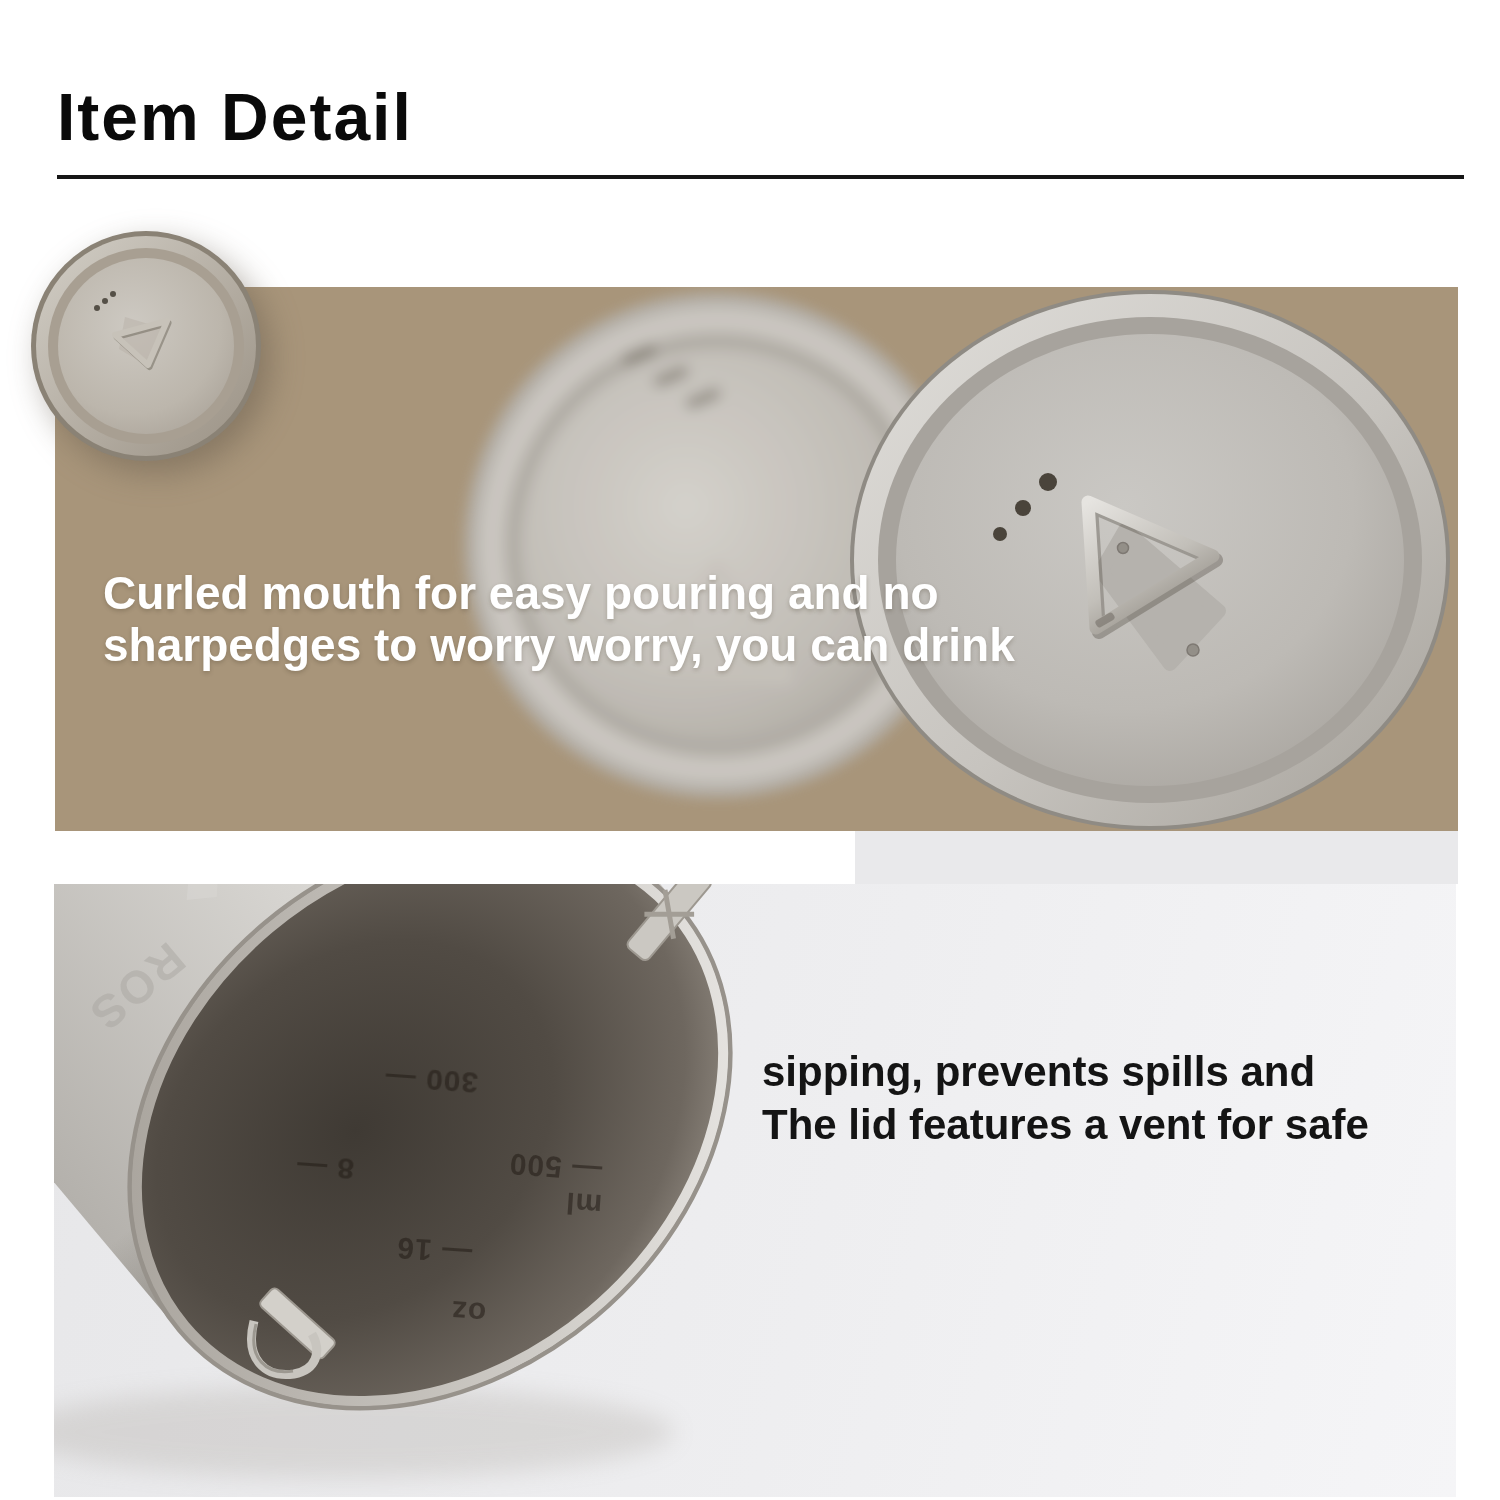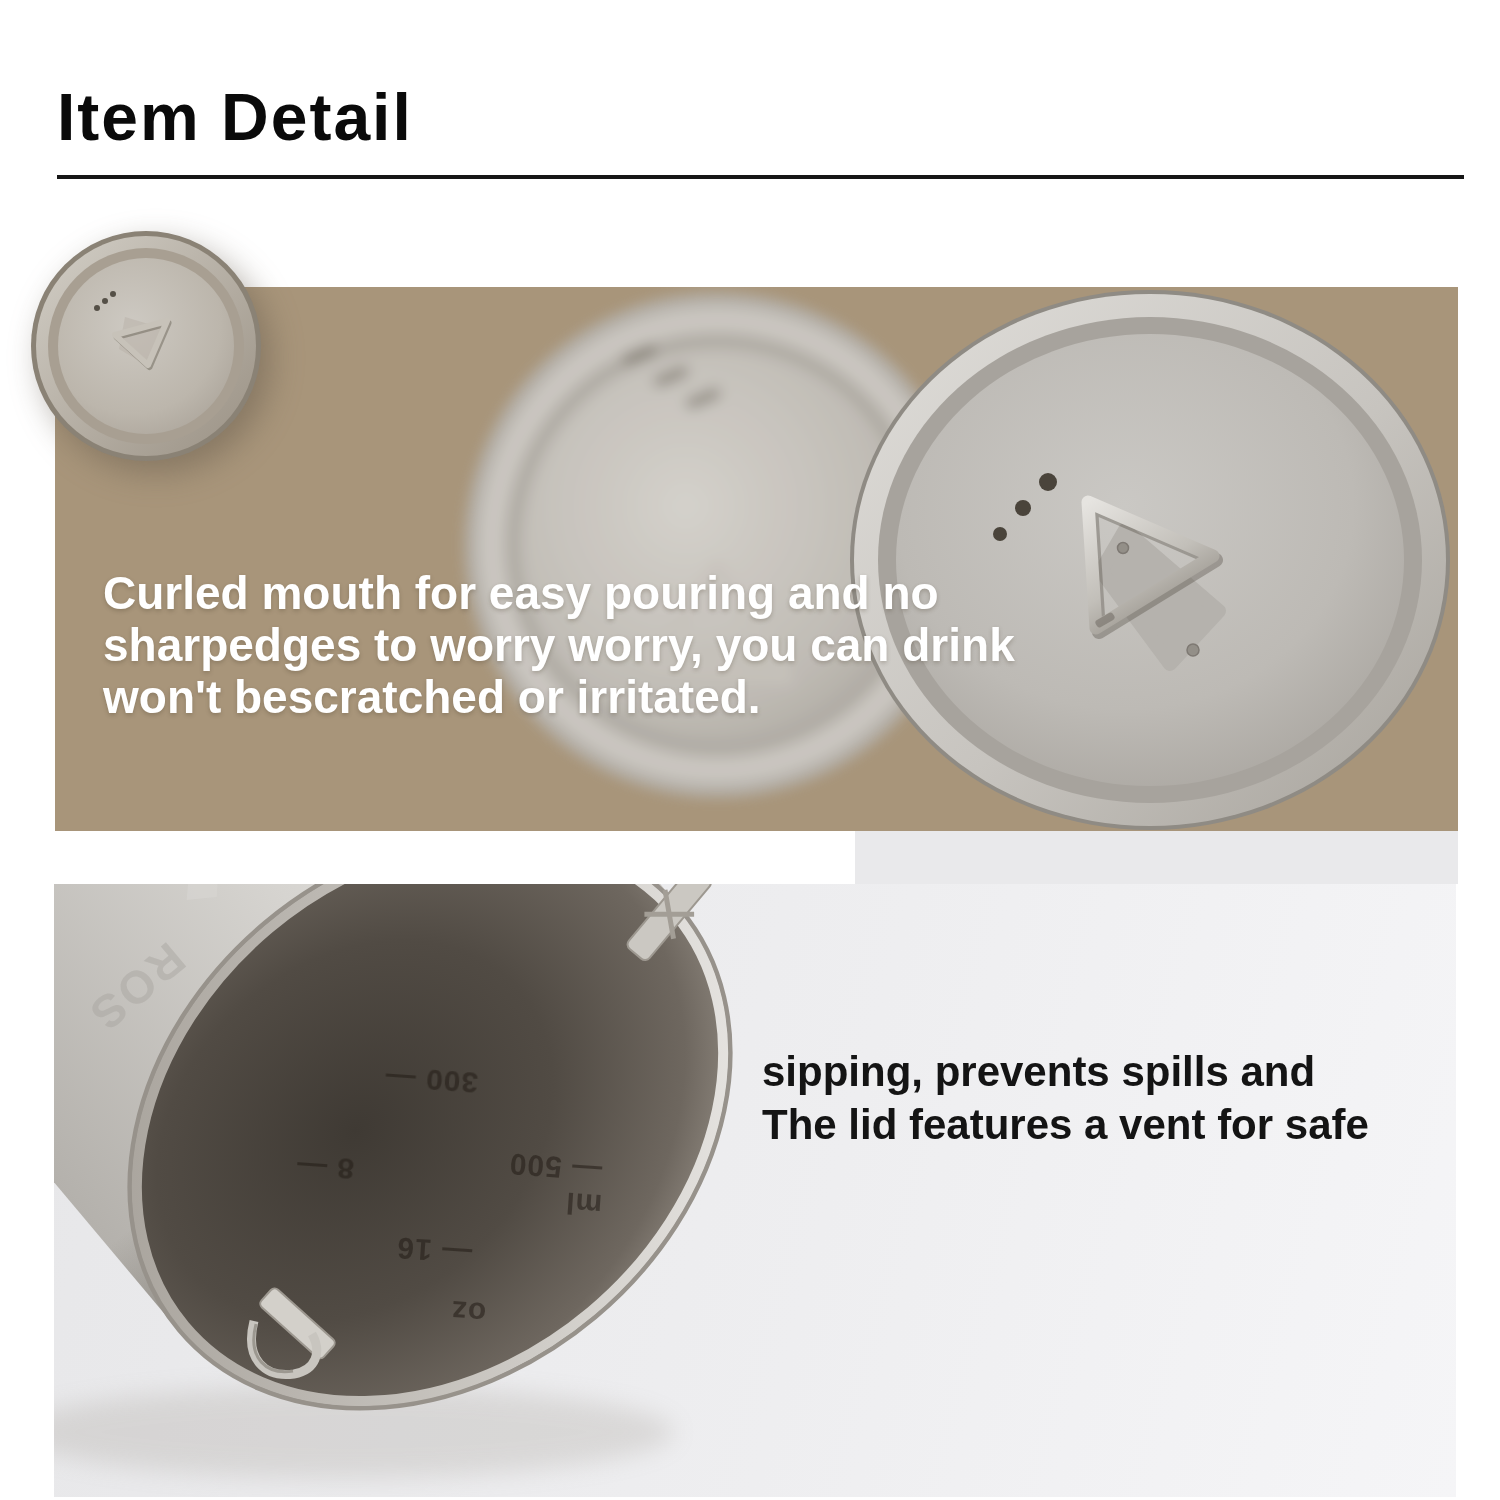--- a/index.html
+++ b/index.html
@@ -96,21 +96,20 @@
           <path d="M 1036,219 L 1161,273 L 1044,345 Z" fill="none" stroke="rgba(60,52,42,0.30)" stroke-width="14" stroke-linejoin="round"></path>
           <path d="M 1033,215 L 1158,269 L 1041,341 Z" fill="none" stroke="url(#gTri)" stroke-width="13" stroke-linejoin="round"></path>
           <rect x="1040" y="329" width="20" height="8" rx="3" fill="#6f6a62" opacity="0.55" transform="rotate(-30 1050 333)"></rect>
         </g>
       </g>
     </svg>
 
     <div class="band-text">
       <div>Curled mouth for easy pouring and no</div>
       <div>sharpedges to worry worry, you can drink</div>
-      <div>won't bescratched or irritated.</div>
     </div>
   </div>
 
   <div class="bridge"></div>
 
   <svg class="small-lid" viewBox="0 0 234 234">
     <defs>
       <linearGradient id="gRimS" x1="0" y1="0" x2="1" y2="1">
         <stop offset="0%" stop-color="#d3cfc7"></stop>
           <stop offset="100%" stop-color="#9a9184"></stop>

